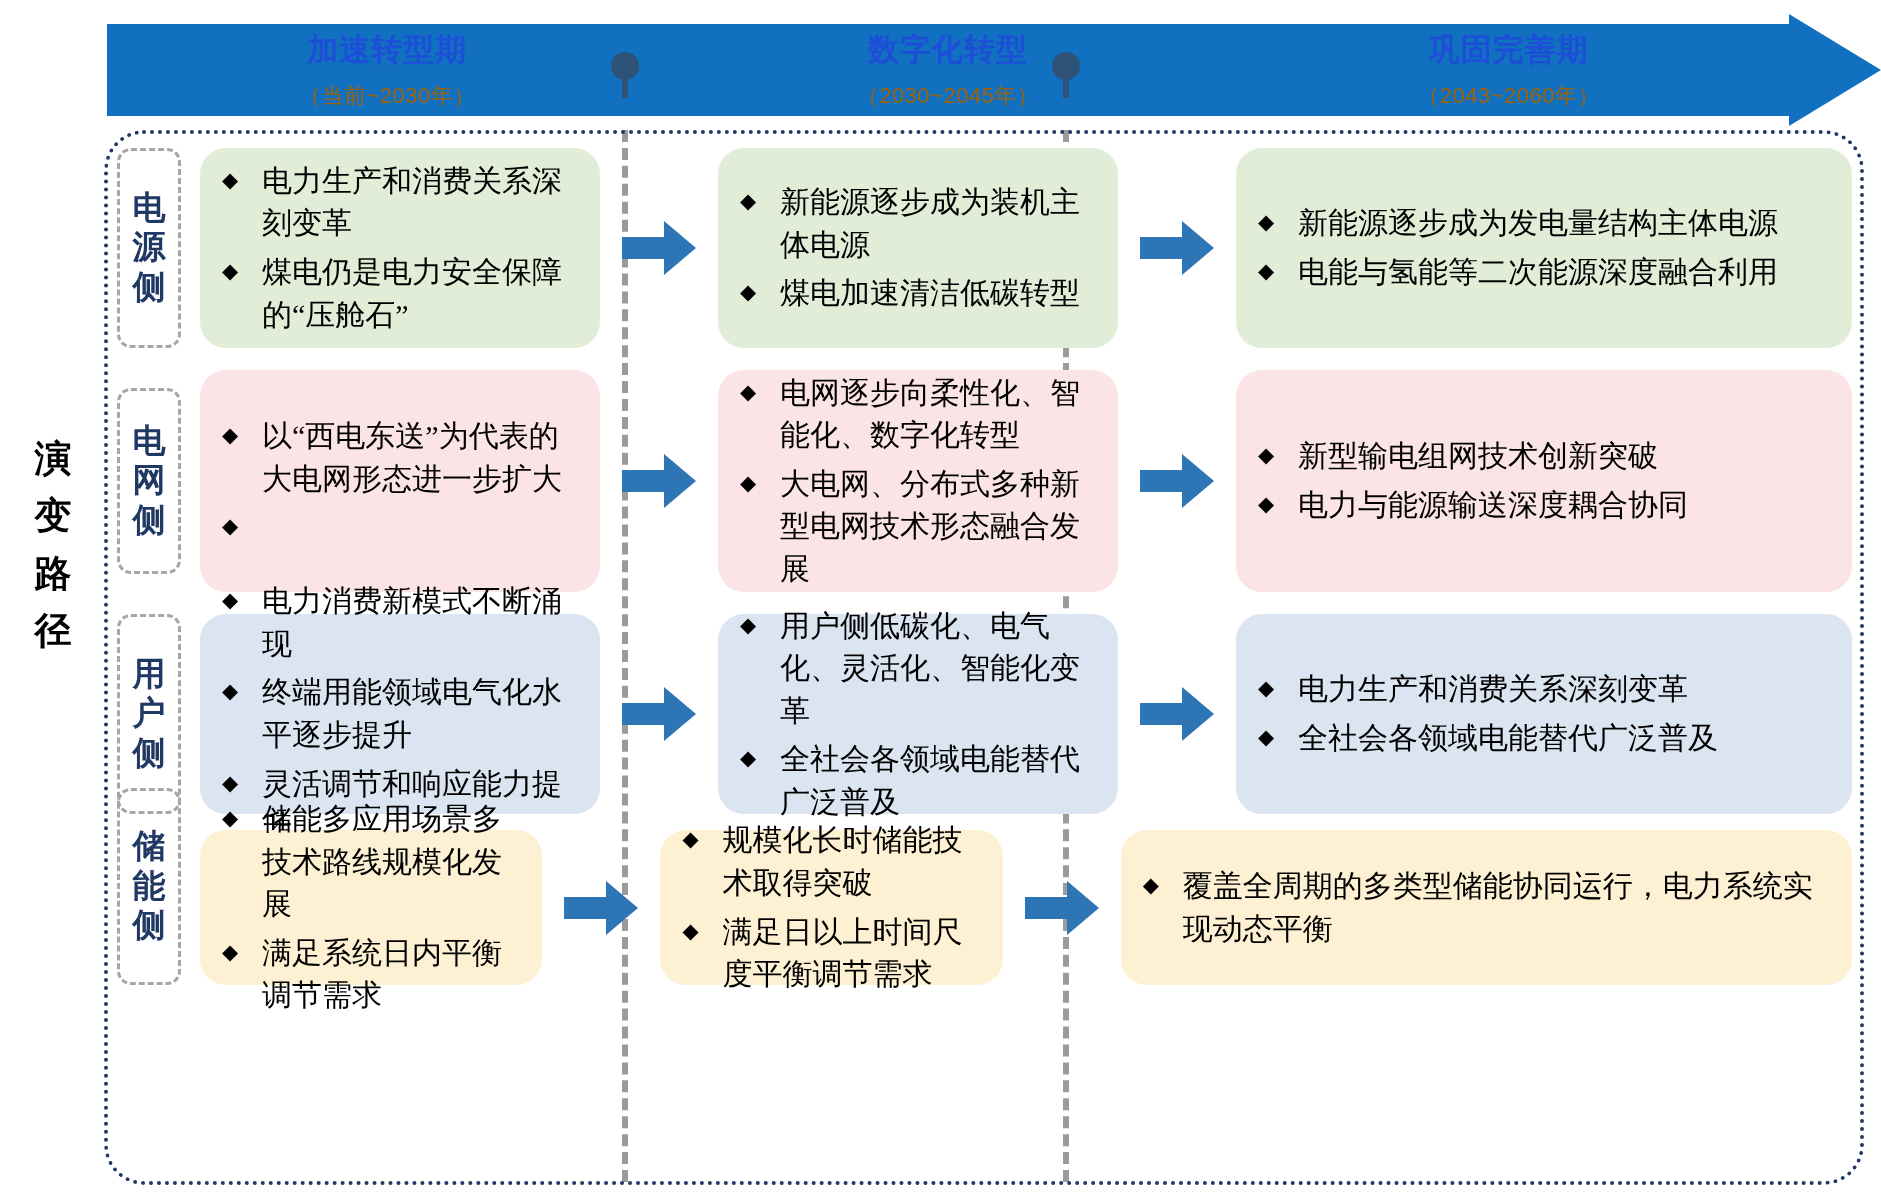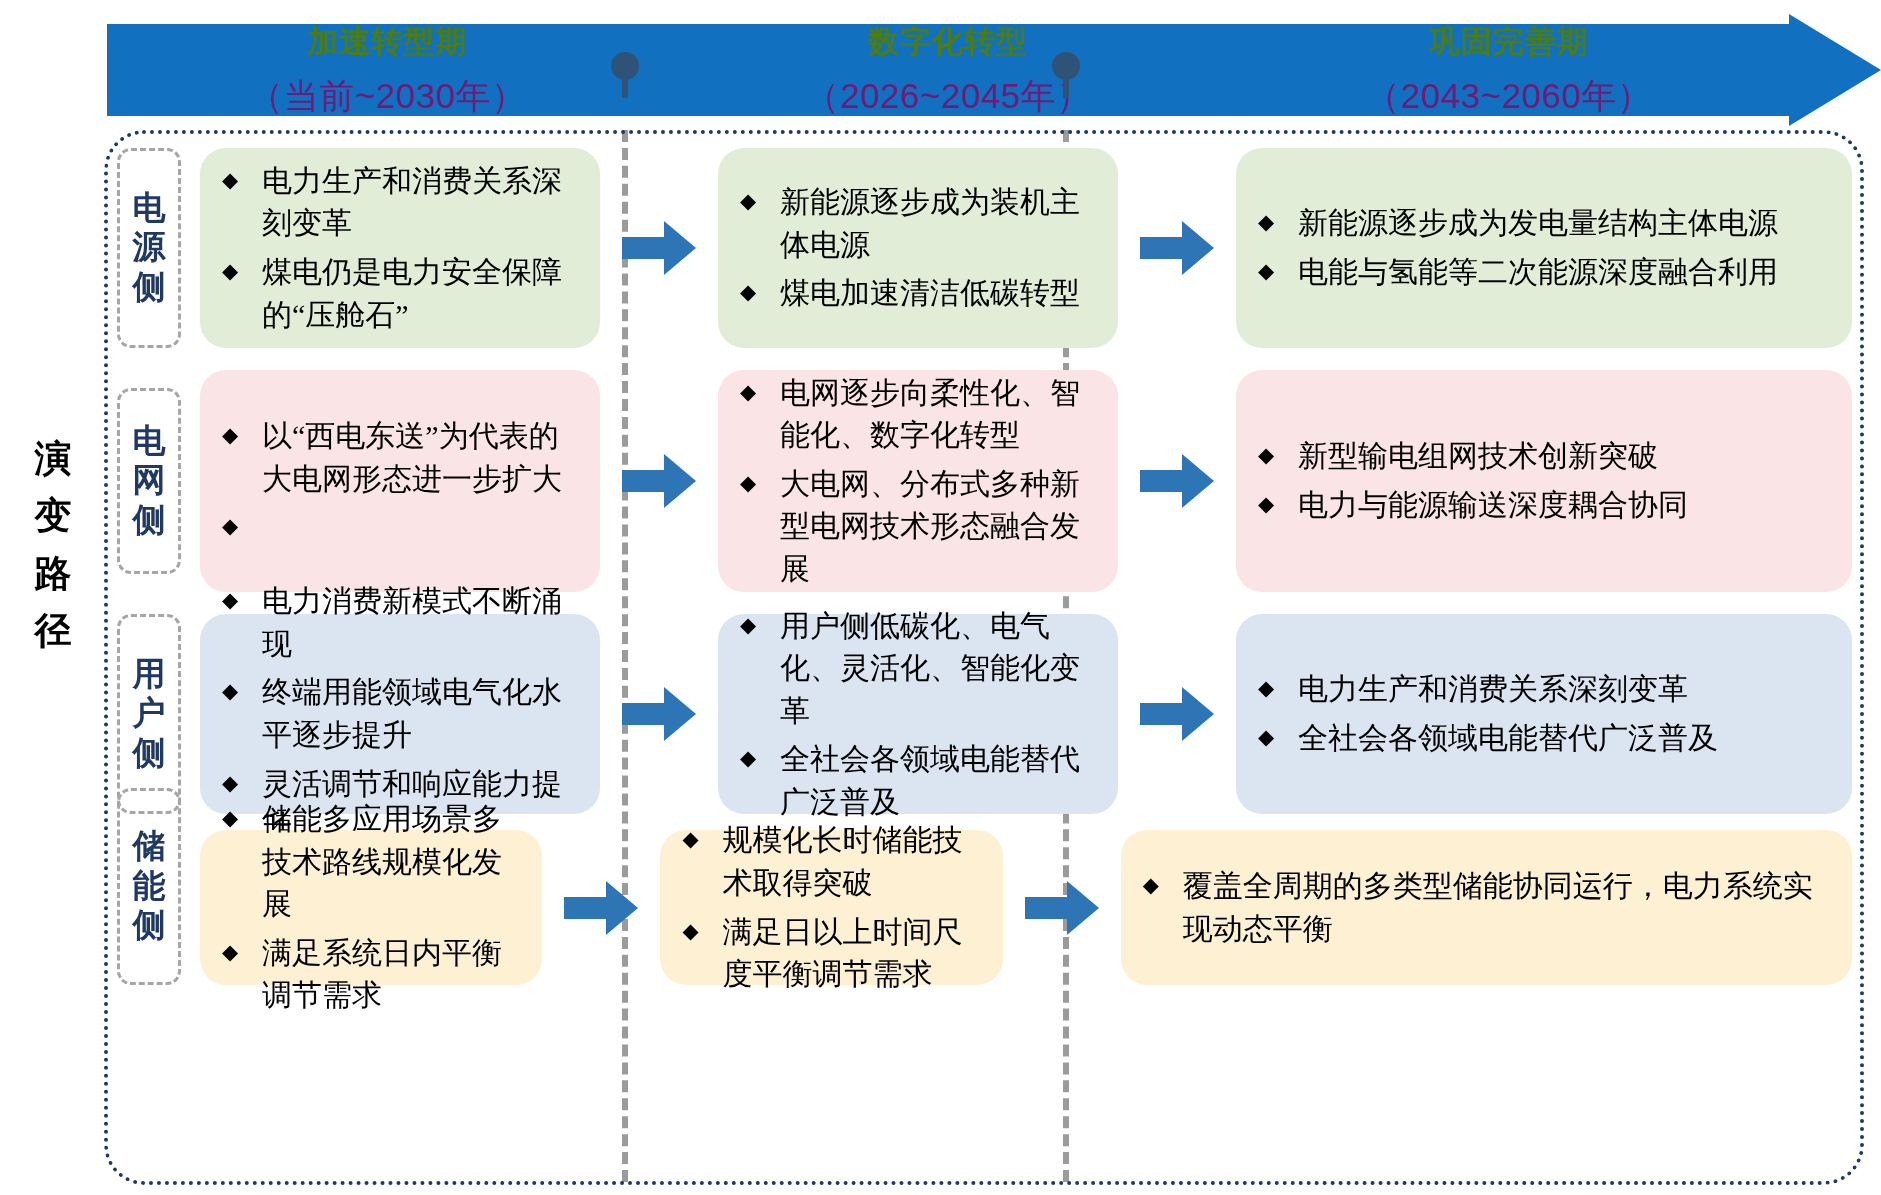--- a/index.html
+++ b/index.html
@@ -43,27 +43,27 @@
     flex-direction: column;
     align-items: center;
     justify-content: center;
     color: #FFFFFF;
     line-height: 1.15;
   }
   .phase-title {
     font-family: "Liberation Sans", "DejaVu Sans", sans-serif;
     font-weight: bold;
     font-size: 31px;
-    color: #4d7c0f;
+    color: #1d4ed8;
     letter-spacing: 1px;
   }
   .phase-range {
     font-family: "Liberation Sans", "DejaVu Sans", sans-serif;
-    font-size: 35px;
-    color: #701a75;
+    font-size: 22px;
+    color: #a16207;
     margin-top: 16px;
     letter-spacing: 0.5px;
   }
 
   
   .divider {
     position: absolute;
     top: 52px;
     width: 6px;
     height: 1130px;
@@ -244,21 +244,21 @@
 
 <div id="timeline-banner">
   <div class="arrow-shape"></div>
   <div class="phases">
     <div class="phase">
       <div class="phase-title">加速转型期</div>
       <div class="phase-range">（当前~2030年）</div>
     </div>
     <div class="phase">
       <div class="phase-title">数字化转型</div>
-      <div class="phase-range">（2026~2045年）</div>
+      <div class="phase-range">（2030~2045年）</div>
     </div>
     <div class="phase">
       <div class="phase-title">巩固完善期</div>
       <div class="phase-range">（2043~2060年）</div>
     </div>
   </div>
 </div>
 
 <div class="divider" id="divider-1">
   <div class="pin-head"></div>

